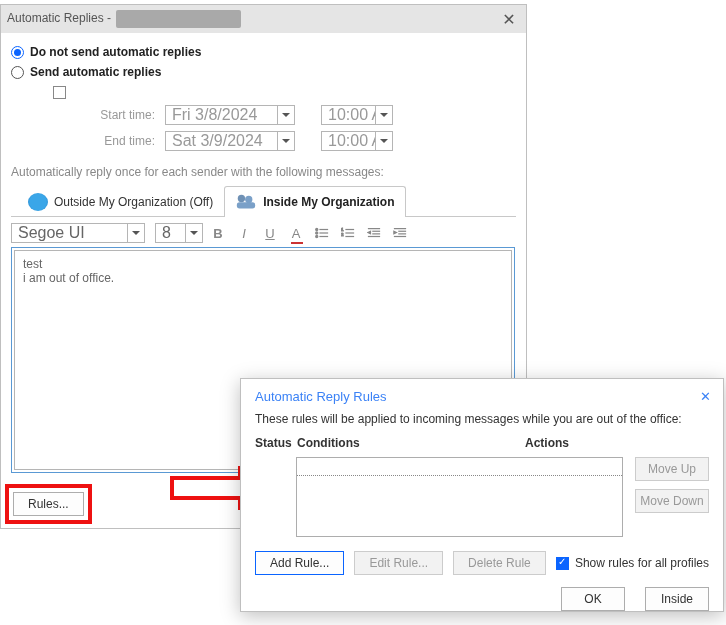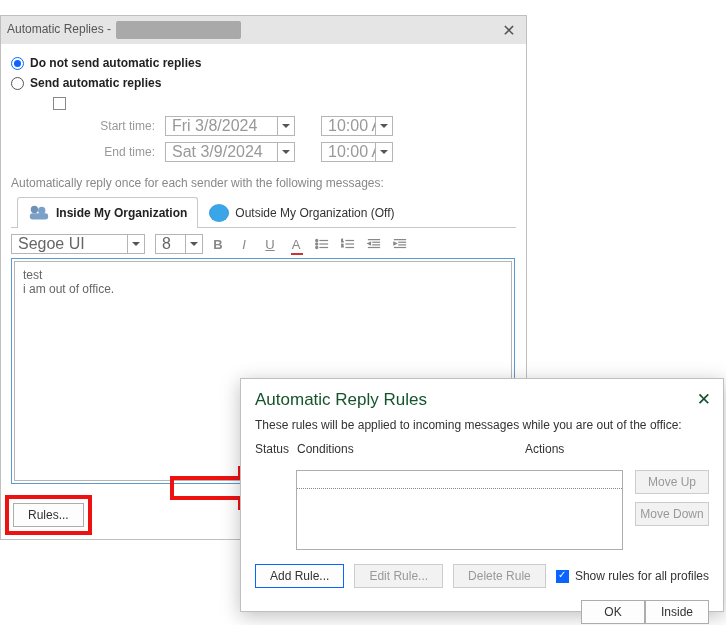--- a/index.html
+++ b/index.html
@@ -1,19 +1,19 @@
 <!DOCTYPE html>
 <html><head>
 <meta charset="utf-8">
 <style>
   * { box-sizing: border-box; font-family: "Segoe UI", Tahoma, sans-serif; }
   body { margin: 0; width: 726px; height: 625px; background: #fff; position: relative; font-size: 12px; color: #333; }
 
   
-  .ar-dialog { position: absolute; left: 0; top: 15px; width: 527px; height: 525px; border: 1px solid #bfbfbf; background: #fff; }
+  .ar-dialog { position: absolute; left: 0; top: 4px; width: 527px; height: 525px; border: 1px solid #bfbfbf; background: #fff; }
   .ar-titlebar { height: 28px; background: #e5e5e5; display: flex; align-items: center; padding: 0 6px; }
   .ar-title { font-size: 12px; color: #555; }
   .ar-title-redact { display:inline-block; width: 125px; height: 18px; background:#a9a9a9; border-radius:2px; margin-left:2px; vertical-align:middle; }
   .ar-close { margin-left: auto; font-size: 16px; color:#555; width:22px; text-align:center; cursor:pointer; }
 
   .ar-body { padding: 10px 10px 4px 10px; }
   .radio-row { display:flex; align-items:center; margin: 2px 0 6px 0; }
   .radio { width:13px; height:13px; border:1px solid #555; border-radius:50%; margin-right:6px; display:inline-flex; align-items:center; justify-content:center; }
   .radio.checked { border-color:#0a64ff; }
   .radio.checked::after { content:""; width:7px; height:7px; background:#0a64ff; border-radius:50%; }
@@ -58,40 +58,40 @@
   .btn.disabled { color:#9a9a9a; border-color:#ccc; background:#f2f2f2; cursor:default; }
   .btn.primary { border:1px solid #0a64ff; }
 
   
   .arrow { position:absolute; left:170px; top:466px; }
   .arrow svg { width:110px; height:44px; }
 
   
   .arr-dialog { position:absolute; left:240px; top:378px; width:484px; height:234px; border:1px solid #bfbfbf; background:#fff; box-shadow:0 4px 18px rgba(0,0,0,.25); }
   .arr-title { padding:10px 12px 8px 14px; display:flex; align-items:center; }
-  .arr-title span { font-size:17px; color:#14532d; }
+  .arr-title span { font-size:13px; color:#3b82f6; }
   .arr-close { margin-left:auto; font-size:15px; cursor:pointer; }
   .arr-body { padding: 0 14px 10px 14px; }
   .arr-desc { color:#333; margin-bottom:10px; }
 
-  .arr-headers { display:flex; font-weight:400; color:#333; margin-bottom:14px; }
+  .arr-headers { display:flex; font-weight:700; color:#333; margin-bottom:7px; }
   .arr-h-status { width:42px; }
   .arr-h-cond { width:228px; }
   .arr-h-act { flex:1; }
 
   .arr-listwrap { display:flex;padding-left:41px; }
   .arr-list { width:368px; height:80px; border:1px solid #adadad; background:#fff; }
   .arr-list-row1 { height:18px; border-bottom:1px dotted #888; }
   .arr-movebtns { display:flex; flex-direction:column; gap:8px; margin-left:12px; justify-content:flex-start; }
   .btn.wide { width:74px; text-align:center; padding:4px 0; }
 
   .arr-actionrow { display:flex; align-items:center; margin-top:14px; }
   .arr-actionrow .gap { width:10px; }
   .arr-showall { margin-left:auto; display:flex; align-items:center; }
-  .arr-okrow { display:flex; justify-content:flex-end; gap:0; margin-top:12px; }
+  .arr-okrow { display:flex; justify-content:flex-end; gap:20px; margin-top:12px; }
   .btn.ok { width:64px; text-align:center; }
 </style>
 </head>
 <body>
 
 <div class="ar-dialog">
   <div class="ar-titlebar">
     <span class="ar-title">
       <span>Automatic Replies - </span><span class="ar-title-redact"></span>
     </span>
@@ -150,34 +150,34 @@
                 </svg>
               </div>
           </div>
         </div>
       </div>
     </div>
 
     <div class="section-note">Automatically reply once for each sender with the following messages:</div>
 
     <div class="tabs">
+      <div class="tab">
+        <span class="globe"></span>
+        <span>Outside My Organization (Off)</span>
+      </div>
       <div class="tab active">
         <span class="tab-icon">
           <svg viewBox="0 0 24 18">
               <circle cx="7" cy="6" r="4" fill="#6f91b5"></circle>
               <circle cx="15" cy="7" r="4" fill="#7aa0c8"></circle>
               <rect x="2" y="10" width="20" height="7" rx="3" fill="#7aa0c8"></rect>
             </svg>
         </span>
         <span>Inside My Organization</span>
       </div>
-      <div class="tab">
-        <span class="globe"></span>
-        <span>Outside My Organization (Off)</span>
-      </div>
     </div>
 
     <div class="editor-bar">
       <div class="combo font-combo">
         <div class="combo-text">Segoe UI</div>
         <div class="dd">
             <svg viewBox="0 0 10 6">
               <path d="M0 0 L5 5 L10 0 Z"></path>
             </svg>
           </div>

